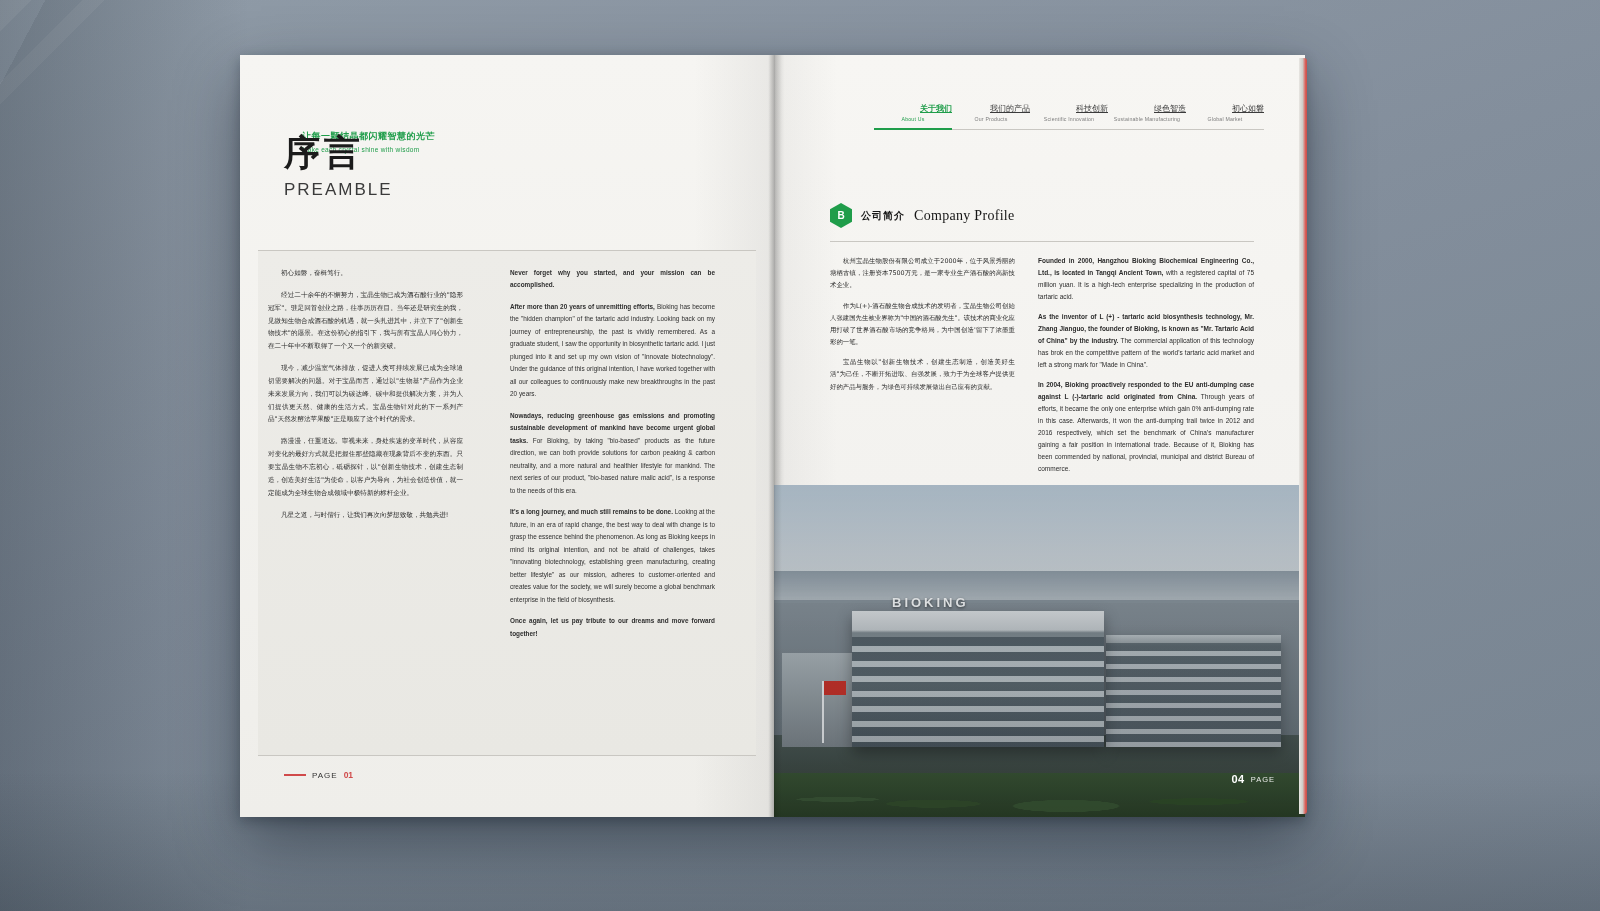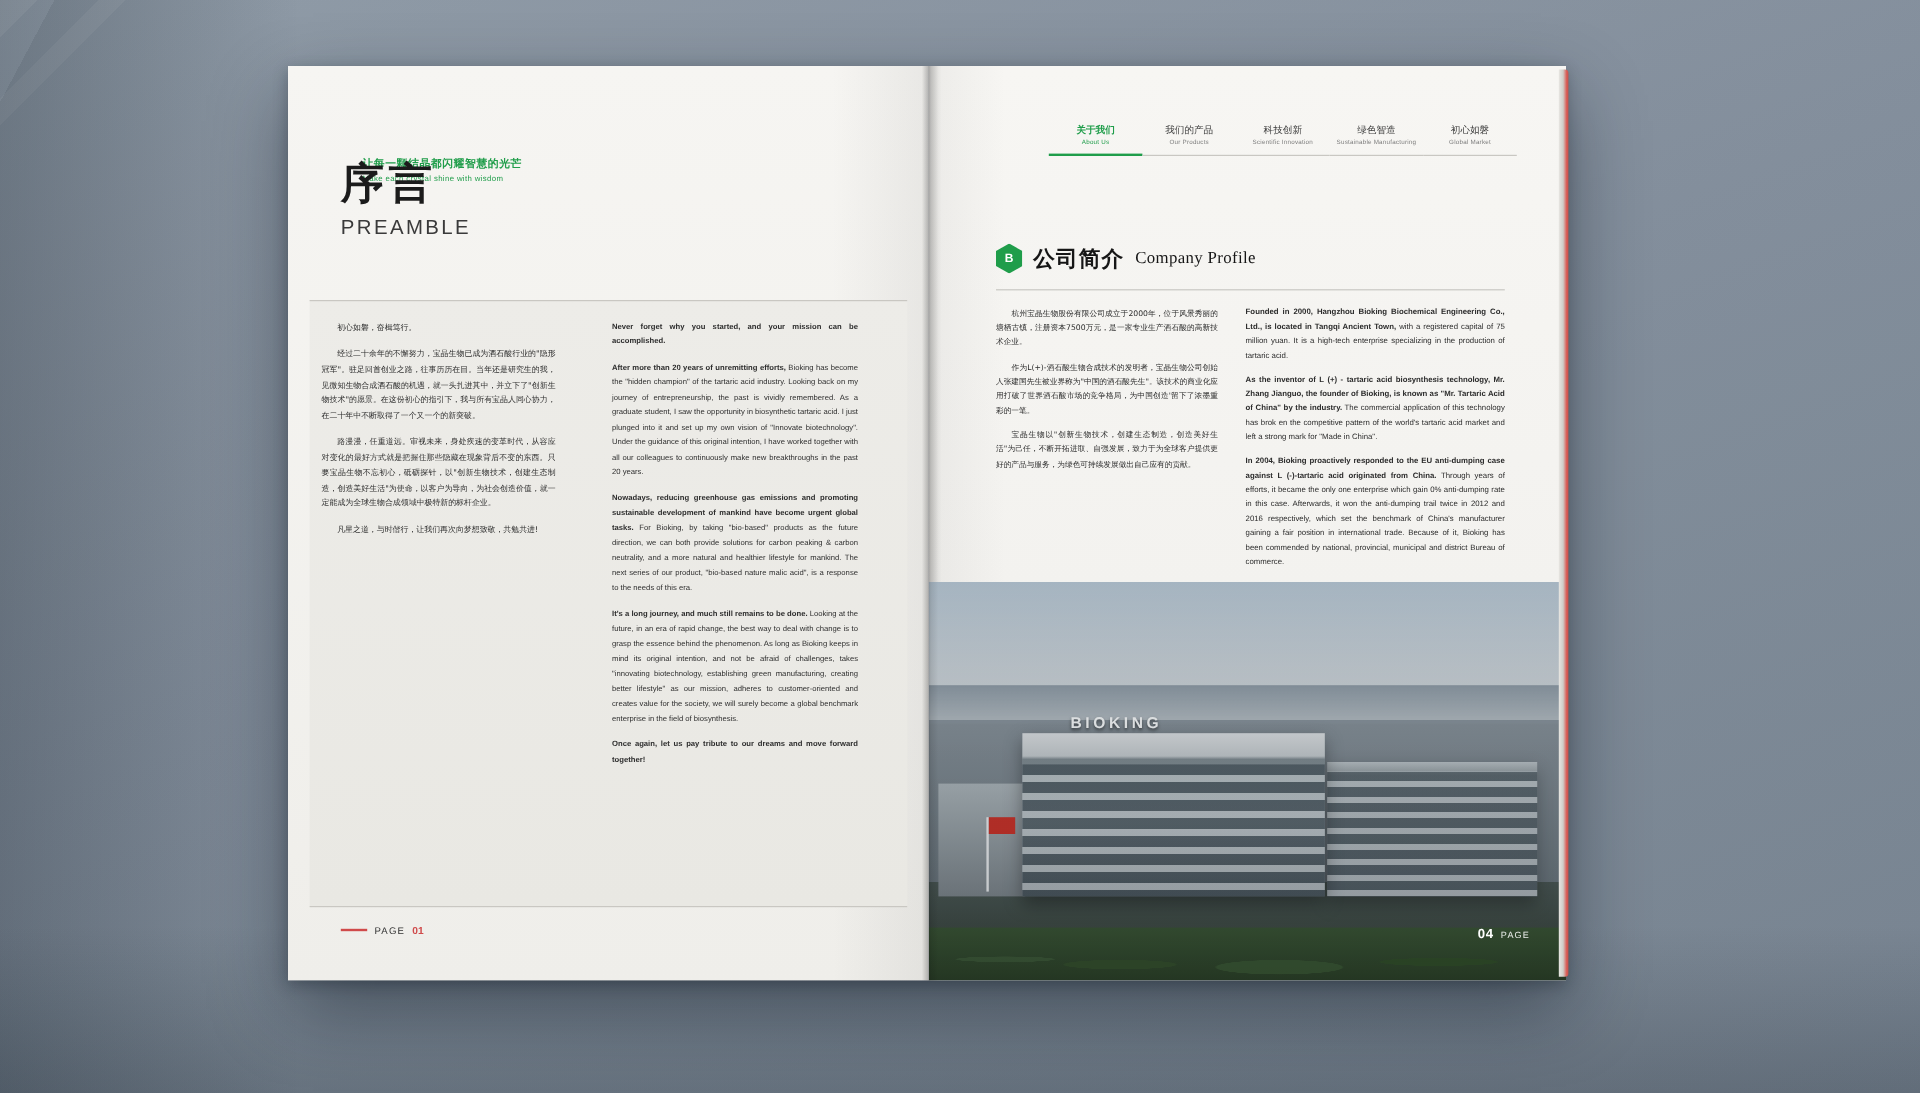--- a/index.html
+++ b/index.html
@@ -85,33 +85,33 @@
   .col-en b{font-weight:bold;}
   .lp-footer{position:absolute;left:44px;top:715px;display:flex;align-items:center;gap:6px;}
   .lp-footer .bar{width:22px;height:2px;background:#d04a4a;}
   .lp-footer .lbl{font-size:8px;letter-spacing:1px;color:#333;}
   .lp-footer .num{font-size:8.5px;font-weight:bold;color:#d04a4a;}
 
   
   .nav{position:absolute;left:100px;top:48px;display:flex;gap:0;}
   .nav-item{width:78px;padding-bottom:6px;border-bottom:1px solid #c9c7c2;}
   .nav-item.active{border-bottom:2px solid #1f9d4a;}
-  .nav-item .cn{font-size:8px;color:#3b3b3b;font-family:"DejaVu Sans",sans-serif;text-align:center;}
+  .nav-item .cn{font-size:8px;color:#3b3b3b;font-family:"DejaVu Sans",sans-serif;text-align:right;text-decoration:underline;}
   .nav-item.active .cn{color:#1f9d4a;font-weight:bold;}
   .nav-item .en{font-size:5.2px;color:#7d7d7d;text-align:center;margin-top:2px;letter-spacing:0.2px;}
   .nav-item.active .en{color:#1f9d4a;}
 
   .sec-title{position:absolute;left:56px;top:148px;display:flex;align-items:center;gap:9px;}
   .hexicon{
     width:22px;height:25px;background:#1f9d4a;
     clip-path:polygon(50% 0%,100% 25%,100% 75%,50% 100%,0% 75%,0% 25%);
     display:flex;align-items:center;justify-content:center;
     color:#fff;font-size:10px;font-weight:bold;
   }
-  .sec-title .cn{font-size:18px;font-weight:bold;color:#161616;letter-spacing:1px;font-family:"DejaVu Sans",sans-serif;}
+  .sec-title .cn{font-size:10px;font-weight:bold;color:#161616;letter-spacing:1px;font-family:"DejaVu Sans",sans-serif;}
   .sec-title .en{font-size:14px;color:#161616;letter-spacing:0.3px;font-family:Liberation Serif, serif;}
   .rp-rule{position:absolute;left:56px;top:186px;width:424px;height:1px;background:#c9c7c2;}
 
   .rp-col-cn{
     position:absolute;left:56px;top:200px;width:185px;
     font-size:6.4px;line-height:1.9;color:#2b2b2b;text-align:justify;
     font-family:"DejaVu Sans",sans-serif;
   }
   .rp-col-cn p{margin:0 0 8px 0;text-indent:13px;}
   .rp-col-en{
@@ -198,20 +198,21 @@
     <div class="rule lp-rule-bottom"></div>
 
     <div class="preamble">
       <div class="cn">序言</div>
       <div class="en">PREAMBLE</div>
     </div>
 
     <div class="col-cn">
       <p>初心如磐，奋楫笃行。</p>
       <p>经过二十余年的不懈努力，宝晶生物已成为酒石酸行业的"隐形冠军"。驻足回首创业之路，往事历历在目。当年还是研究生的我，见微知生物合成酒石酸的机遇，就一头扎进其中，并立下了"创新生物技术"的愿景。在这份初心的指引下，我与所有宝晶人同心协力，在二十年中不断取得了一个又一个的新突破。</p>
+      <p>现今，减少温室气体排放，促进人类可持续发展已成为全球迫切需要解决的问题。对于宝晶而言，通过以"生物基"产品作为企业未来发展方向，我们可以为碳达峰、碳中和提供解决方案，并为人们提供更天然、健康的生活方式。宝晶生物针对此的下一系列产品"天然发酵法苹果酸"正是顺应了这个时代的需求。</p>
       <p>路漫漫，任重道远。审视未来，身处疾速的变革时代，从容应对变化的最好方式就是把握住那些隐藏在现象背后不变的东西。只要宝晶生物不忘初心，砥砺探针，以"创新生物技术，创建生态制造，创造美好生活"为使命，以客户为导向，为社会创造价值，就一定能成为全球生物合成领域中极特新的标杆企业。</p>
       <p>凡星之道，与时偕行，让我们再次向梦想致敬，共勉共进!</p>
     </div>
 
     <div class="col-en">
       <p><b>Never forget why you started, and your mission can be accomplished.</b><span></span></p>
       <p><b>After more than 20 years of unremitting efforts,</b><span> Bioking has become the "hidden champion" of the tartaric acid industry. Looking back on my journey of entrepreneurship, the past is vividly remembered. As a graduate student, I saw the opportunity in biosynthetic tartaric acid. I just plunged into it and set up my own vision of "Innovate biotechnology". Under the guidance of this original intention, I have worked together with all our colleagues to continuously make new breakthroughs in the past 20 years.</span></p>
       <p><b>Nowadays, reducing greenhouse gas emissions and promoting sustainable development of mankind have become urgent global tasks.</b><span> For Bioking, by taking "bio-based" products as the future direction, we can both provide solutions for carbon peaking &amp; carbon neutrality, and a more natural and healthier lifestyle for mankind. The next series of our product, "bio-based nature malic acid", is a response to the needs of this era.</span></p>
       <p><b>It's a long journey, and much still remains to be done.</b><span> Looking at the future, in an era of rapid change, the best way to deal with change is to grasp the essence behind the phenomenon. As long as Bioking keeps in mind its original intention, and not be afraid of challenges, takes "innovating biotechnology, establishing green manufacturing, creating better lifestyle" as our mission, adheres to customer-oriented and creates value for the society, we will surely become a global benchmark enterprise in the field of biosynthesis.</span></p>
       <p><b>Once again, let us pay tribute to our dreams and move forward together!</b><span></span></p>

